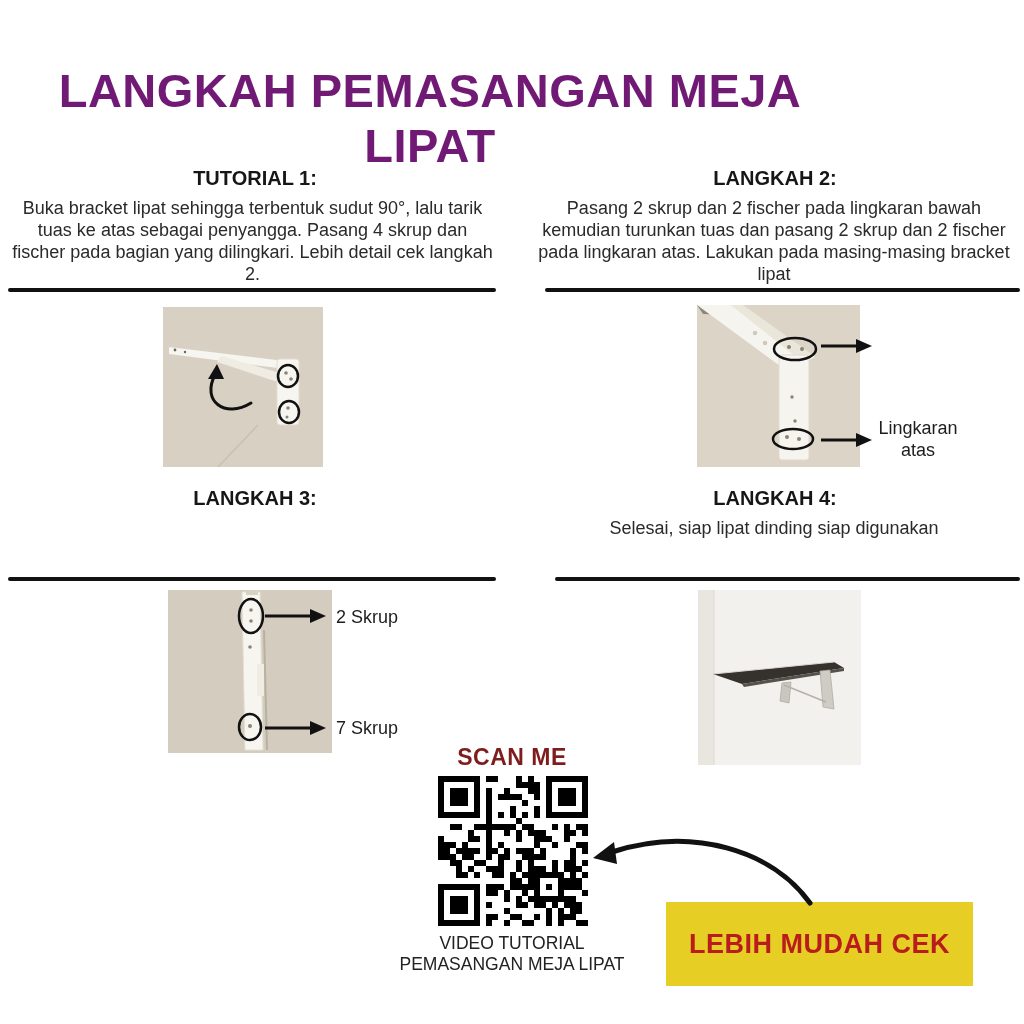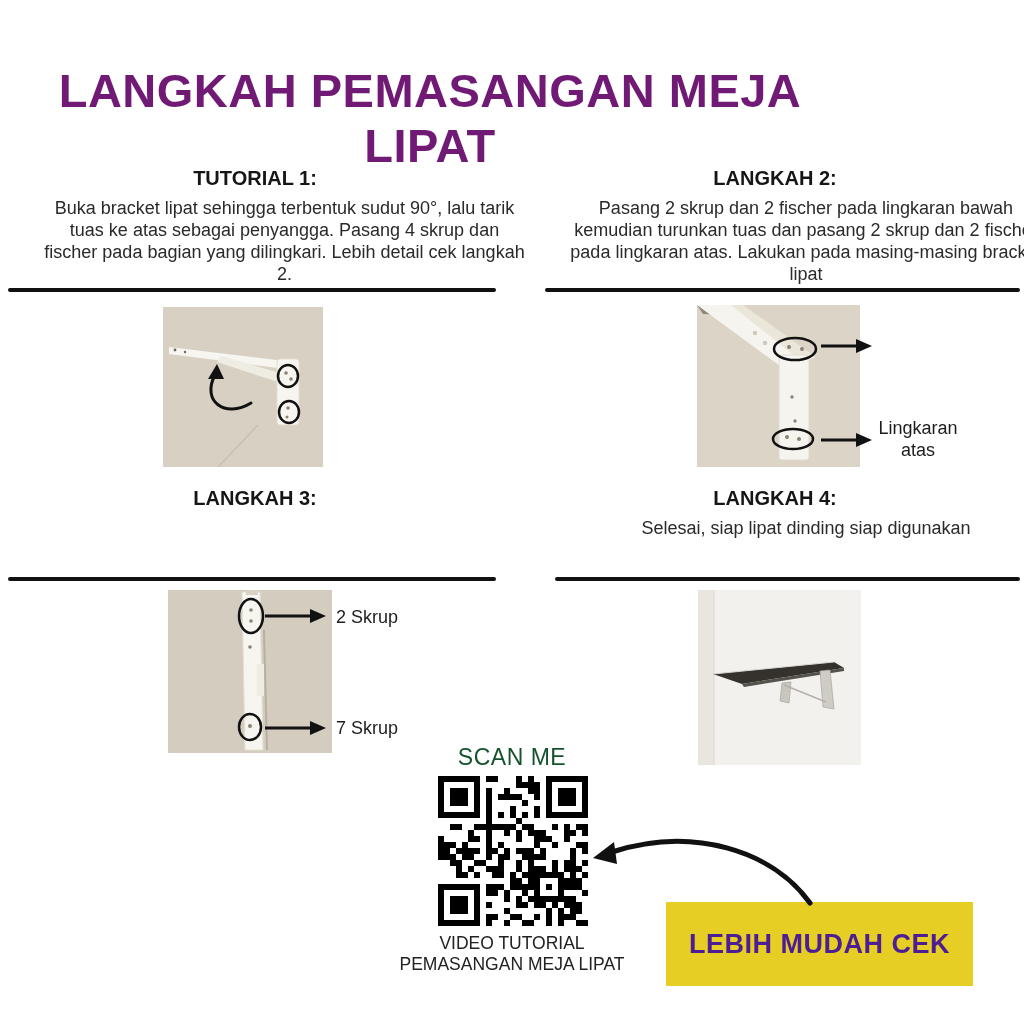--- a/index.html
+++ b/index.html
@@ -17,40 +17,40 @@
   .page-title {
     top: 63px; left: 0; width: 860px;
     text-align: center;
     font-size: 47px; font-weight: 700; letter-spacing: 0.5px;
     color: #701a75;
   }
   .step-heading {
     font-size: 20px; font-weight: 700; text-align: center; color: #161616;
   }
   .step-body {
-    font-size: 18px; line-height: 22px; text-align: center; color: #2a2a2a; margin-left: 32px;
+    font-size: 18px; line-height: 22px; text-align: center; color: #2a2a2a;
   }
   .h-row1 { top: 167px; }
   .b-row1 { top: 197px; }
   .h-row2 { top: 487px; }
   .b-row2 { top: 517px; }
   .col-l-h { left: 20px;  width: 470px; }
   .col-r-h { left: 540px; width: 470px; }
   .col-l-b { left: 10px;  width: 485px; }
   .col-r-b { left: 530px; width: 488px; }
   .divider { height: 4px; background: #111111; border-radius: 2px; }
   .figure { display:block; }
   .anno-label {
     font-size: 18px; line-height: 22px; color: #1d1d1d;
   }
   .anno-center { text-align: center; }
   .scan-title {
     top: 744px; left: 362px; width: 300px;
-    text-align: center; font-size: 23px; font-weight: 400; letter-spacing: 0.5px;
-    color: #14532d;
+    text-align: center; font-size: 23px; font-weight: 700; letter-spacing: 0.5px;
+    color: #7f1d1d;
   }
   .qr-wrap { top: 776px; left: 438px; width: 150px; height: 150px; }
   .qr-caption {
     left: 352px; width: 320px; text-align: center;
     font-size: 17.5px; line-height: 21px; color: #222;
   }
   .cap1 { top: 933px; }
   .cap2 { top: 954px; }
   .highlight-badge {
     top: 902px; left: 666px; width: 307px; height: 84px;
@@ -468,21 +468,21 @@
         <rect x="90" y="144" width="6" height="6"></rect>
         <rect x="108" y="144" width="6" height="6"></rect>
         <rect x="120" y="144" width="6" height="6"></rect>
         <rect x="138" y="144" width="6" height="6"></rect>
         <rect x="144" y="144" width="6" height="6"></rect>
       </svg></div>
   <div class="abs qr-caption cap1">VIDEO TUTORIAL</div>
   <div class="abs qr-caption cap2">PEMASANGAN MEJA LIPAT</div>
 
   <div class="abs highlight-badge" style="background: rgb(230, 206, 36);">
-    <div class="highlight-line" style="color: #4c1d95;">LEBIH MUDAH CEK</div>
+    <div class="highlight-line" style="color: #b91c1c;">LEBIH MUDAH CEK</div>
   </div>
 
   <svg class="abs overlay" viewBox="0 0 1024 1024">
     <g>
       <path d="M 821 346 L 858 346" stroke="#111" stroke-width="3"></path>
       <polygon points="856,339 872,346 856,353" fill="#111"></polygon>
     </g>
     <g>
       <path d="M 821 440 L 858 440" stroke="#111" stroke-width="3"></path>
       <polygon points="856,433 872,440 856,447" fill="#111"></polygon>

